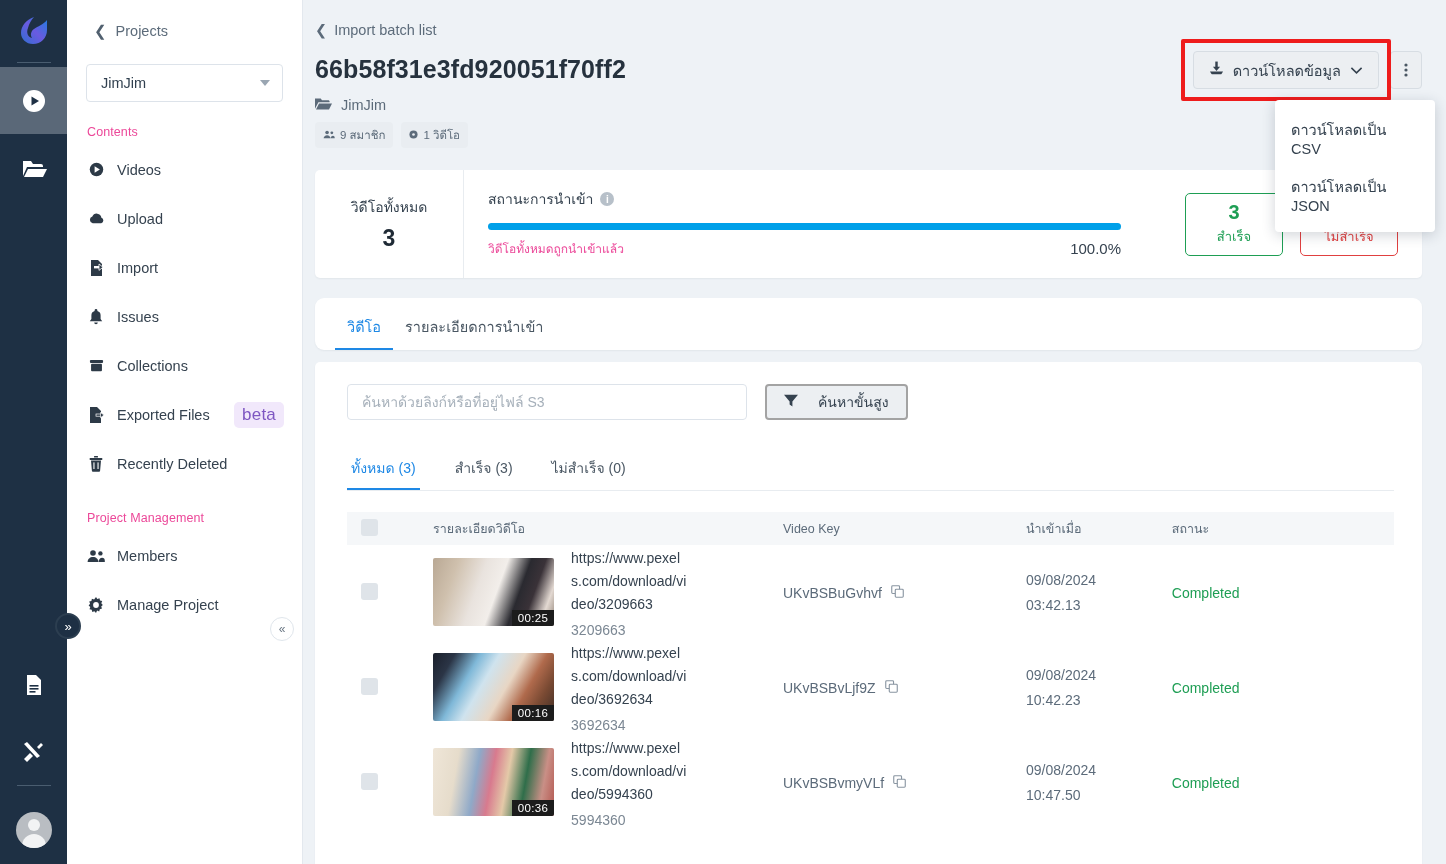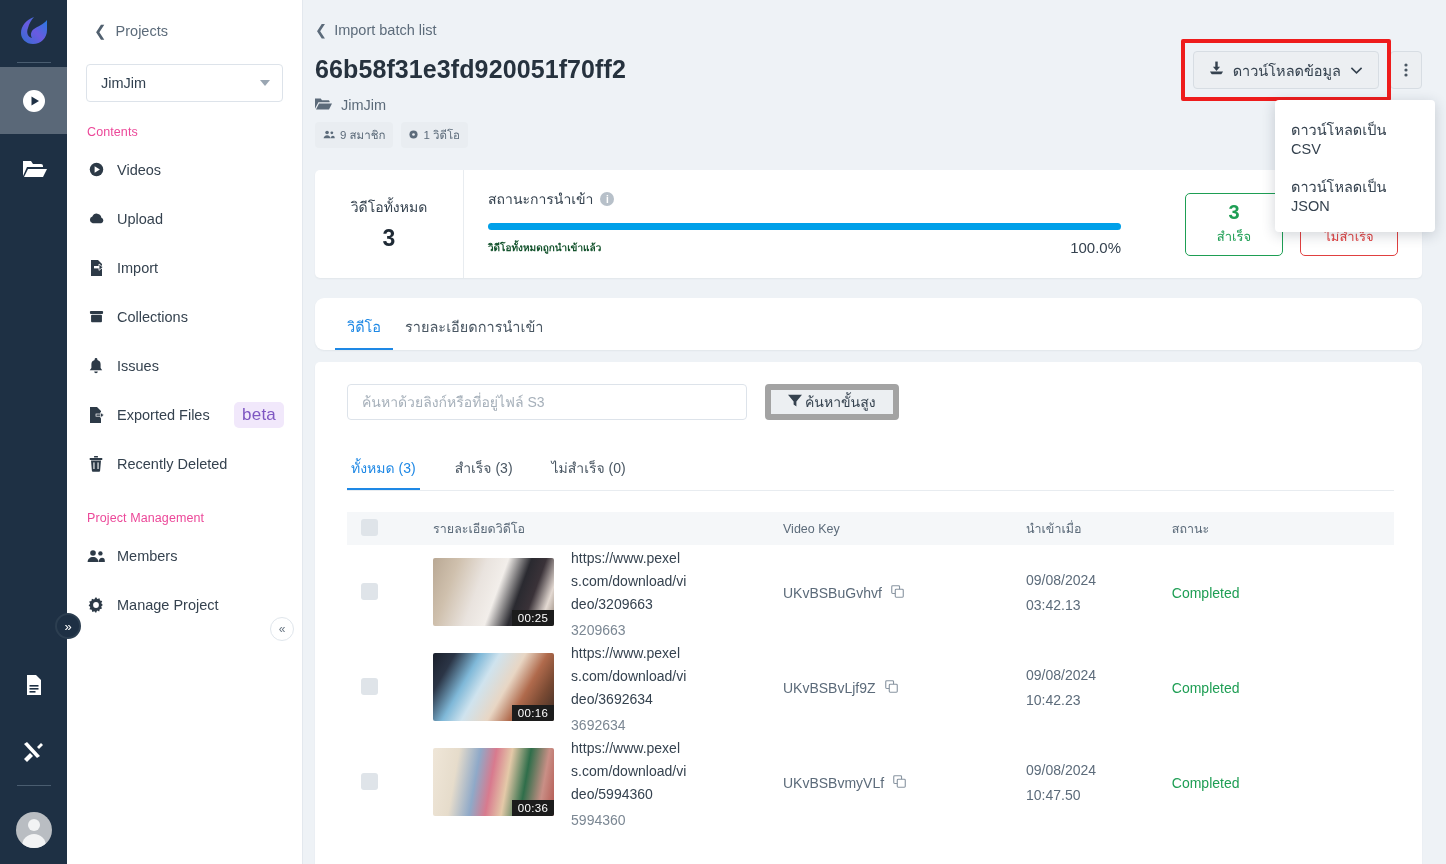--- a/index.html
+++ b/index.html
@@ -144,21 +144,21 @@
     width: 14px; height: 14px; border-radius: 50%; background: #b7c0c9; color: #fff;
     font-size: 10px; display: flex; align-items: center; justify-content: center; font-weight: 700;
   }
   .bar-track {
     margin-top: 13px; height: 7px; border-radius: 4px; background: #e8ecf0; width: 633px;
   }
   .bar-fill { height: 7px; border-radius: 4px; background: #00a0e9; }
   .prog-foot {
     display: flex; align-items: center; justify-content: space-between; width: 633px; margin-top: 9px;
   }
-  .prog-foot .cap { font-size: 10px; color: #14532d; font-weight: bold; }
+  .prog-foot .cap { font-size: 12px; color: #ec4899; }
   .prog-foot .pct { font-size: 15px; color: #35424f; }
   .stat-boxes { display: flex; align-items: center; gap: 17px; padding: 0 24px 0 18px; }
   .stat-box {
     width: 98px; height: 63px; border-radius: 5px; display: flex; flex-direction: column;
     align-items: center; justify-content: center; gap: 2px;
   }
   .stat-box .n { font-size: 20px; font-weight: 700; }
   .stat-box .l { font-size: 13px; }
   .box-ok { border: 1px solid #1e9e54; color: #1e9e54; }
   .box-fail { border: 1px solid #e04040; color: #e04040; }
@@ -183,22 +183,22 @@
     box-shadow: 0 1px 2px rgba(30,48,68,.06); padding: 22px 28px 0 32px; overflow: hidden;
   }
   .search-row { display: flex; align-items: center; gap: 18px; }
   .search-input {
     width: 400px; height: 36px; border: 1px solid #dde3ea; border-radius: 4px;
     padding: 0 14px; font-size: 14px; color: #31404f; background: #fff;
     font-family: "Liberation Sans", sans-serif;
   }
   .search-input::placeholder { color: #a6b0ba; }
   .adv-btn {
-    display: flex; align-items: center; gap: 3px; height: 36px; padding: 0 17px;
-    background: #eceff2; border: 6px solid #a3a3a3; border-radius: 4px;
+    display: flex; align-items: center; gap: 20px; height: 36px; padding: 0 17px;
+    background: #eceff2; border: 2px solid #a3a3a3; border-radius: 4px;
     font-size: 14px; color: #35424f;
   }
   .filter-row { display: flex; align-items: center; gap: 31px; margin-top: 37px; border-bottom: 1px solid #e8ecf0; }
   .filter-tab { font-size: 14px; color: #4a5763; padding: 0 4px 11px 4px; position: relative; }
   .filter-tab.active { color: #1e88e5; }
   .filter-tab.active::after {
     content: ""; position: absolute; left: 0; right: 0; bottom: 0; height: 2.5px; background: #1e88e5;
   }
 
   table { width: 100%; border-collapse: collapse; margin-top: 21px; table-layout: fixed; }
@@ -317,35 +317,35 @@
       <svg width="15" height="16" viewBox="0 0 15 16" fill="#2d3a47">
           <path d="M2 0h7l4 4v12H2z"></path>
           <rect x="5" y="6" width="9" height="2.4" fill="#fff"></rect>
           <polygon points="10,4 14,7.2 10,10.4" fill="#2d3a47" stroke="#fff" stroke-width="0.8"></polygon>
         </svg>
     </span>
     <span class="lbl">Import</span>
   </div>
   <div class="sb-item">
     <span class="ico">
+      <svg width="14" height="16" viewBox="0 0 14 16" fill="#2d3a47">
+          <path d="M7 0a1.4 1.4 0 0 1 1.4 1.4v.5A4.6 4.6 0 0 1 11.6 6.3V10l1.6 2.3H.8L2.4 10V6.3A4.6 4.6 0 0 1 5.6 1.9v-.5A1.4 1.4 0 0 1 7 0z"></path>
+          <path d="M5.2 13.4h3.6A1.8 1.8 0 0 1 5.2 13.4z"></path>
+        </svg>
+    </span>
+    <span class="lbl">Issues</span>
+  </div>
+  <div class="sb-item">
+    <span class="ico">
       <svg width="15" height="15" viewBox="0 0 16 16" fill="#2d3a47">
           <rect x="1" y="2" width="14" height="3.2" rx="1"></rect>
           <rect x="2.2" y="6" width="11.6" height="8" rx="1"></rect>
         </svg>
     </span>
     <span class="lbl">Collections</span>
-  </div>
-  <div class="sb-item">
-    <span class="ico">
-      <svg width="14" height="16" viewBox="0 0 14 16" fill="#2d3a47">
-          <path d="M7 0a1.4 1.4 0 0 1 1.4 1.4v.5A4.6 4.6 0 0 1 11.6 6.3V10l1.6 2.3H.8L2.4 10V6.3A4.6 4.6 0 0 1 5.6 1.9v-.5A1.4 1.4 0 0 1 7 0z"></path>
-          <path d="M5.2 13.4h3.6A1.8 1.8 0 0 1 5.2 13.4z"></path>
-        </svg>
-    </span>
-    <span class="lbl">Issues</span>
   </div>
   <div class="sb-item">
     <span class="ico">
       <svg width="15" height="16" viewBox="0 0 15 16" fill="#2d3a47">
           <path d="M1 0h7l4 4v12H1z"></path>
           <rect x="7" y="7" width="7" height="2.2" fill="#2d3a47" stroke="#fff" stroke-width="0.7"></rect>
           <polygon points="11.5,5.5 15,8.1 11.5,10.7" fill="#2d3a47" stroke="#fff" stroke-width="0.7"></polygon>
         </svg>
     </span>
     <span class="lbl">Exported Files</span>

